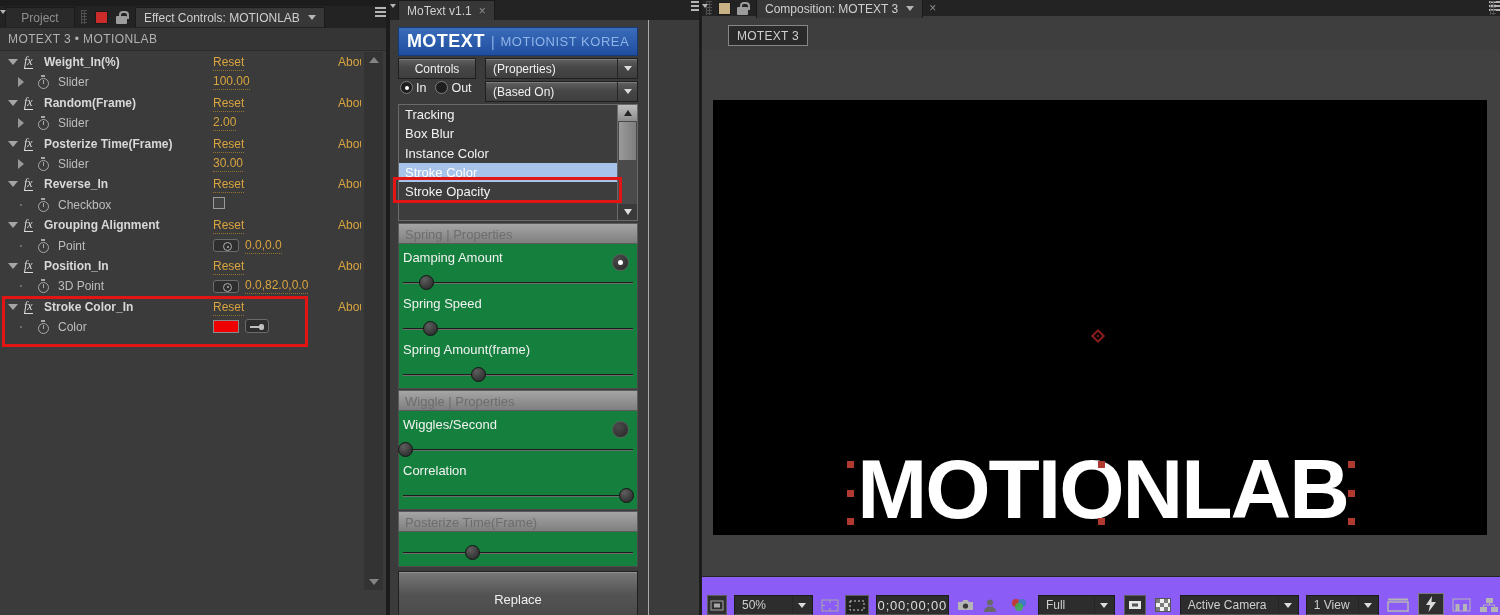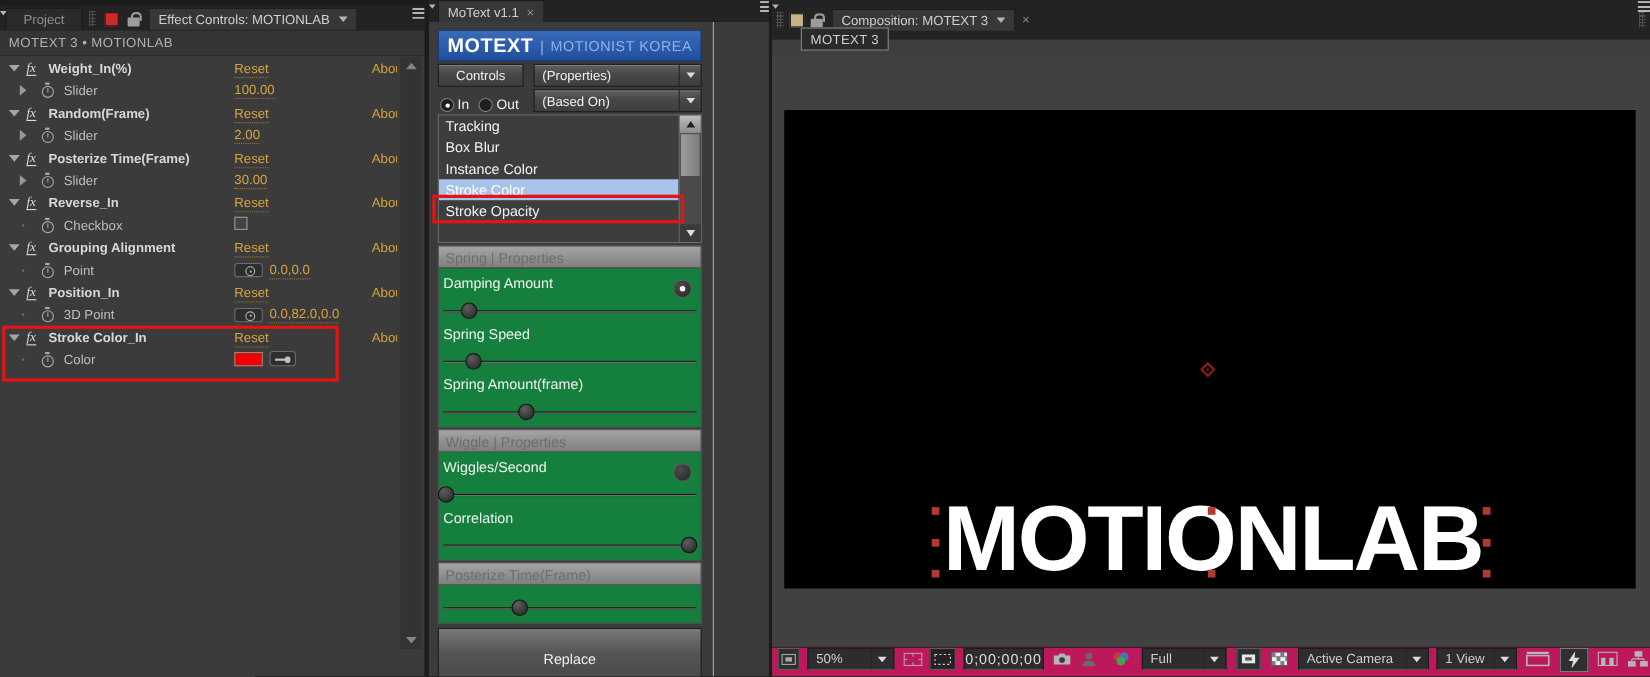--- a/index.html
+++ b/index.html
@@ -72,21 +72,21 @@
   .mtx-brand .bn{color:#fff;font-weight:bold;font-size:18px;letter-spacing:.5px}
   .mtx-brand .bd{color:#8fb3e8;font-size:14px}
   .mtx-brand .bs{color:#8fb3e8;font-size:13px;letter-spacing:.5px}
   .raised{background:linear-gradient(#616161,#474747 45%,#3e3e3e);border:1px solid #1f1f1f;box-shadow:inset 0 1px 0 #7c7c7c;color:#f0f0f0}
   .mtx-row{position:relative;height:21px;margin-top:2px;display:flex}
   .mtx-btn{width:78px;display:flex;align-items:center;justify-content:center;cursor:pointer}
   .mtx-dd{flex:1;margin-left:9px;display:flex;align-items:center;cursor:pointer}
   .mtx-dd .txt{flex:1;padding-left:7px}
   .dd-car{width:20px;align-self:stretch;border-left:1px solid #262626;display:flex;align-items:center;justify-content:center}
   .dd-car i{border-left:4px solid transparent;border-right:4px solid transparent;border-top:5px solid #dcdcdc}
-  .inout{width:78px;display:flex;align-items:flex-end;gap:3px;padding-left:2px}
+  .inout{width:78px;display:flex;align-items:flex-start;gap:3px;padding-left:2px}
   .radio{width:13px;height:13px;border-radius:50%;background:#1e1e1e;border:1px solid #7e7e7e;position:relative;cursor:pointer;flex:none}
   .radio.sel::after{content:"";position:absolute;left:3.5px;top:3.5px;width:4px;height:4px;border-radius:50%;background:#fff}
   .rlabel{color:#f0f0f0;font-size:12.5px}
   .mtx-list{position:relative;margin-top:2px;height:116.5px;border:1px solid #6a6a6a;background:#3d3d3d}
   .mtx-items{position:absolute;left:0;top:0;right:20px;bottom:0;overflow:hidden}
   .mtx-item{height:19.3px;line-height:19.3px;padding-left:6px;color:#f2f2f2;font-size:13px;cursor:pointer;white-space:nowrap}
   .mtx-item.selected{background:#a8c3ea;color:#fff}
   .mtx-vscroll{position:absolute;right:0;top:0;bottom:0;width:20px;border-left:1px solid #6a6a6a;background:#4a4a4a}
   .mtx-vscroll .up{position:absolute;top:0;left:0;right:0;height:16px;background:linear-gradient(#bdbdbd,#8d8d8d);display:flex;align-items:center;justify-content:center;cursor:pointer}
   .mtx-vscroll .up i{border-left:4px solid transparent;border-right:4px solid transparent;border-bottom:6px solid #222}
@@ -100,33 +100,33 @@
   .sl-label{position:absolute;left:0;top:1px;color:#f2f2f2;font-size:13px}
   .sideknob{position:absolute;right:4px;top:5px;width:17px;height:17px;border-radius:50%;background:radial-gradient(circle at 35% 30%,#4b4b4b,#262626);border:1px solid #5c5c5c;cursor:pointer}
   .sideknob.sel::after{content:"";position:absolute;left:5px;top:5px;width:5px;height:5px;border-radius:50%;background:#fff}
   .sl-track-wrap{position:relative;height:20px;margin:6px 4px 2px 4px;cursor:pointer}
   .sl-track{position:absolute;left:0;right:0;top:9px;height:2px;background:#1c1c1c;border-bottom:1px solid #6e6e6e}
   .sl-knob{position:absolute;top:2.5px;width:15px;height:15px;margin-left:-7.5px;border-radius:50%;background:radial-gradient(circle at 35% 28%,#5e5e5e,#343434 70%);border:1px solid #141414;cursor:pointer}
   .replace-btn{margin-top:4px;height:57px;display:flex;align-items:center;justify-content:center;font-size:13px;background:linear-gradient(#787878,#545454 40%,#454545);border:1px solid #202020;box-shadow:inset 0 1px 0 #909090;color:#f0f0f0;cursor:pointer}
 
   
   .panel-right{position:absolute;left:702px;top:0;width:798px;height:615px;background:#3e3e3e}
-  .panel-right .tabbar{height:36px}
+  .panel-right .tabbar{height:16px}
   .comp-name-btn{position:absolute;left:26px;top:25px;width:80px;height:21px;background:#2a2a2a;border:1px solid #868686;color:#cfcfcf;display:flex;align-items:center;justify-content:center;letter-spacing:.3px;cursor:pointer}
   .viewer{position:absolute;left:0;top:50px;right:0;bottom:27px;background:#414141}
   .compblack{position:absolute;left:11px;top:50px;width:774px;height:435px;background:#000}
   .cn-text{position:absolute;left:132px;top:350px;width:515px;height:78px;display:flex;align-items:center;justify-content:center;
            color:#fff;font-weight:bold;font-size:84px;letter-spacing:-2px;font-family:"Liberation Sans",sans-serif;white-space:nowrap}
   .handles{position:absolute;left:134px;top:361px;width:508px;height:64px;pointer-events:none}
   .handle{position:absolute;width:7px;height:7px;background:#b03a30}
   .anchor{position:absolute;left:380px;top:231px;width:10px;height:10px;border:2px solid #8c1d1d;transform:rotate(45deg)}
   .anchor::after{content:"";position:absolute;left:2px;top:2px;width:2px;height:2px;background:#8c1d1d}
 
   
-  .ctoolbar{position:absolute;left:0;right:0;bottom:0;height:27px;background:#be185d;border-top:1px solid #242424;display:flex;align-items:flex-start;padding-left:5px}
+  .ctoolbar{position:absolute;left:0;right:0;bottom:0;height:39px;background:#8b5cf6;border-top:1px solid #242424;display:flex;align-items:flex-end;padding-left:5px}
   .recess{background:#2d2d2d;border:1px solid #1c1c1c;border-bottom-color:#555;color:#cfcfcf;height:20px;display:flex;align-items:center;cursor:pointer}
   .recess .txt{flex:1;padding-left:7px;white-space:nowrap}
   .iconbtn{height:20px;display:flex;align-items:center;justify-content:center;cursor:pointer;flex:none}
   .ib-frame{border:1px solid #5d5d5d;background:#2f2f2f}
   svg{display:block}
   .checker{width:16px;height:14px;background:
      conic-gradient(#f0f0f0 90deg,#7c7c7c 90deg 180deg,#f0f0f0 180deg 270deg,#7c7c7c 270deg) 0 0/8px 8px;border:1px solid #555}
   .tc{font-size:13px;letter-spacing:.8px;color:#dedede}
 
   

